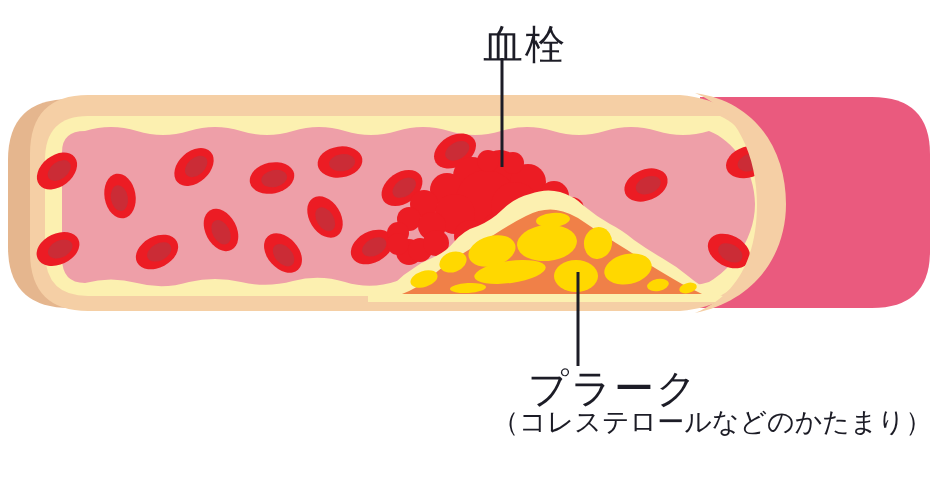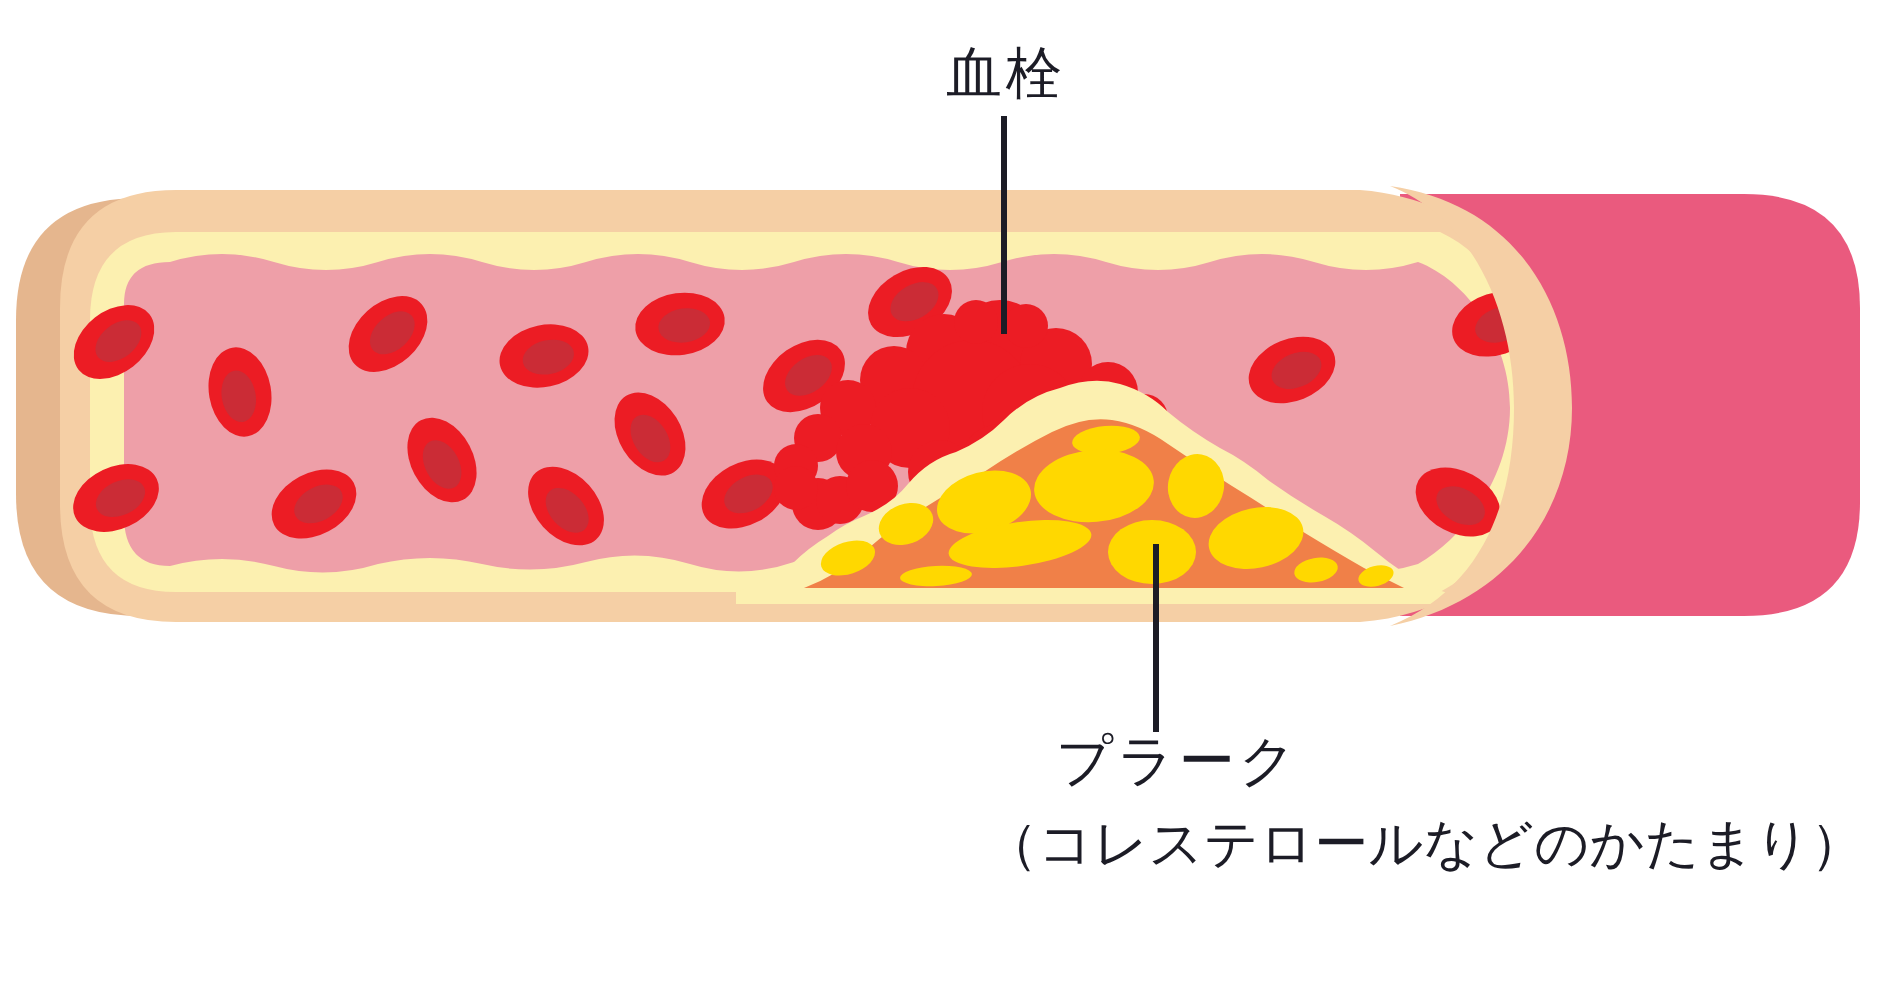--- a/index.html
+++ b/index.html
@@ -12,29 +12,29 @@
   }
   .artwork{position:absolute;left:0;top:0;}
   .label{
     position:absolute;
     color:#1c1c26;
     font-family:"Liberation Sans","DejaVu Sans",sans-serif;
     white-space:nowrap;
     line-height:1.1;
   }
   .label-thrombus{
-    left:400px;top:22px;width:206px;
+    left:422px;top:22px;width:206px;
     text-align:center;
-    font-size:28px;
+    font-size:40px;
     letter-spacing:2px;
     font-weight:500;
   }
   .label-plaque{
     left:528px;top:366px;
-    font-size:28px;
+    font-size:40px;
     letter-spacing:2px;
     font-weight:500;
   }
   .label-plaque-sub{
     left:492px;top:408px;
     font-size:27px;
     letter-spacing:0px;
   }
 </style>
 </head>

